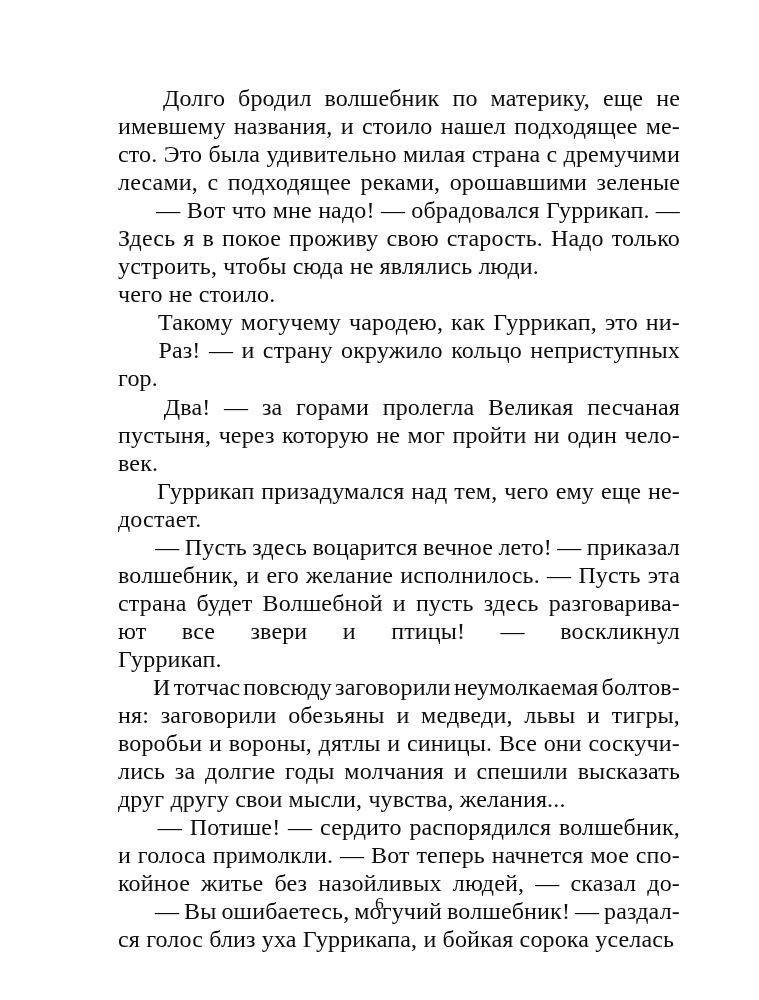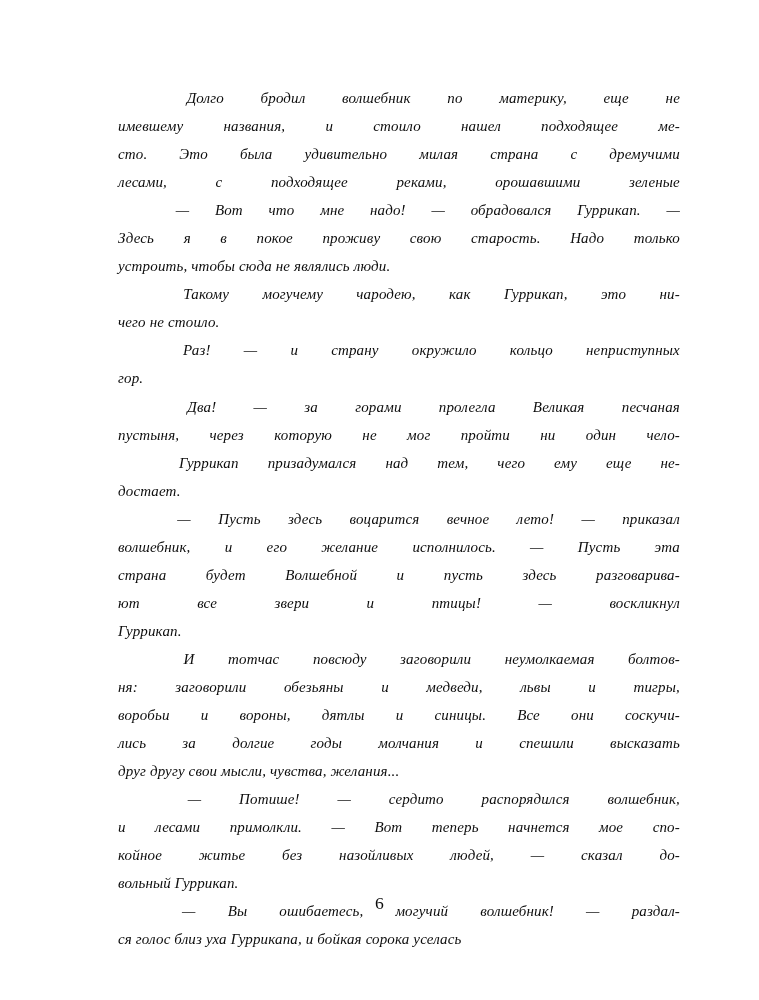--- a/index.html
+++ b/index.html
@@ -22,27 +22,26 @@
     margin: 0 auto;
   }
   #text-block {
     position: absolute;
     left: 118px;
     top: 84px;
     width: 562px;
   }
   .para {
     margin: 0;
-    font-size: 15px;
+    font-size: 24px;
     line-height: 28.05px;
     color: #0d0d0d;
     text-align: justify;
     text-align-last: left;
     letter-spacing: 0.15px;
-    font-style: italic;
   }
   
   .line {
     display: block;
     white-space: pre;
   }
   .line.just {
     display: flex;
     justify-content: space-between;
     white-space: normal;
@@ -130,31 +129,31 @@
           <span>покое</span>
           <span>проживу</span>
           <span>свою</span>
           <span>старость.</span>
           <span>Надо</span>
           <span>только</span>
         </span>
         <span class="line">устроить, чтобы сюда не являлись люди.</span>
       </p>
       <p class="para">
+        <span class="line">чего не стоило.</span>
         <span class="line just">
           <span class="indent"></span>
           <span>Такому</span>
           <span>могучему</span>
           <span>чародею,</span>
           <span>как</span>
           <span>Гуррикап,</span>
           <span>это</span>
           <span>ни-</span>
         </span>
-        <span class="line">чего не стоило.</span>
       </p>
       <p class="para">
         <span class="line just">
           <span class="indent"></span>
           <span>Раз!</span>
           <span>—</span>
           <span>и</span>
           <span>страну</span>
           <span>окружило</span>
           <span>кольцо</span>
@@ -177,20 +176,21 @@
           <span>пустыня,</span>
           <span>через</span>
           <span>которую</span>
           <span>не</span>
           <span>мог</span>
           <span>пройти</span>
           <span>ни</span>
           <span>один</span>
           <span>чело-</span>
         </span>
+        <span class="line">век.</span>
       </p>
       <p class="para">
         <span class="line just">
           <span class="indent"></span>
           <span>Гуррикап</span>
           <span>призадумался</span>
           <span>над</span>
           <span>тем,</span>
           <span>чего</span>
           <span>ему</span>
@@ -289,40 +289,39 @@
           <span class="indent"></span>
           <span>—</span>
           <span>Потише!</span>
           <span>—</span>
           <span>сердито</span>
           <span>распорядился</span>
           <span>волшебник,</span>
         </span>
         <span class="line just">
           <span>и</span>
-          <span>лесами</span>
+          <span>голоса</span>
           <span>примолкли.</span>
           <span>—</span>
           <span>Вот</span>
           <span>теперь</span>
           <span>начнется</span>
           <span>мое</span>
           <span>спо-</span>
         </span>
         <span class="line just">
           <span>койное</span>
           <span>житье</span>
           <span>без</span>
           <span>назойливых</span>
           <span>людей,</span>
           <span>—</span>
           <span>сказал</span>
           <span>до-</span>
         </span>
-        <span class="line">вольный Гуррикап.</span>
       </p>
       <p class="para">
         <span class="line just">
           <span class="indent"></span>
           <span>—</span>
           <span>Вы</span>
           <span>ошибаетесь,</span>
           <span>могучий</span>
           <span>волшебник!</span>
           <span>—</span>

